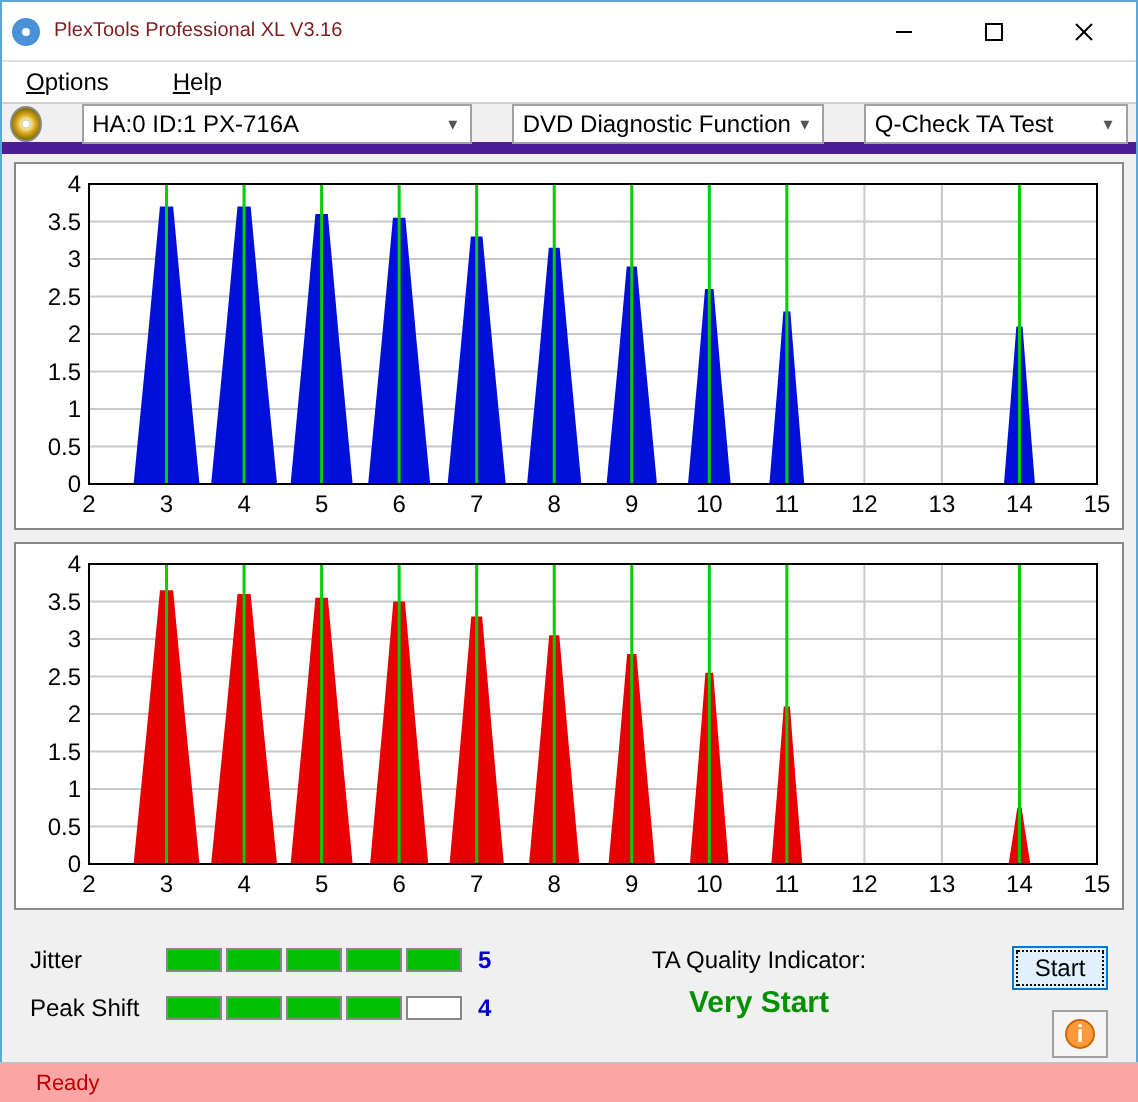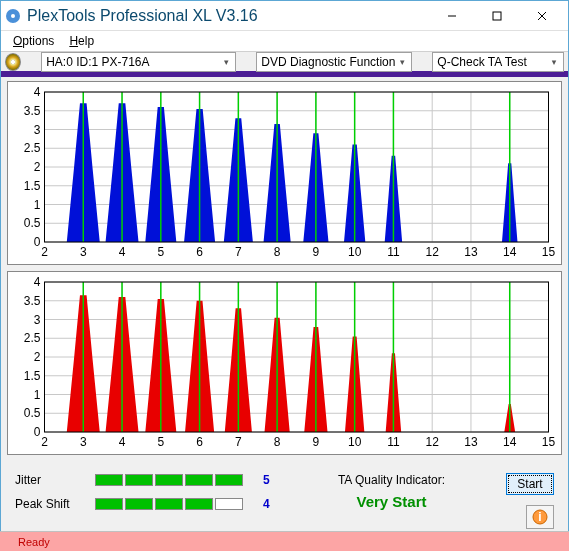--- a/index.html
+++ b/index.html
@@ -1,34 +1,34 @@
 <!DOCTYPE html>
 <html><head>
 <meta charset="utf-8">
 <style>
 *{margin:0;padding:0;box-sizing:border-box;font-family:'Segoe UI',Tahoma,sans-serif;font-size:12px}
 body{background:#fff;width:569px;height:551px;overflow:hidden;border:1px solid #5ca7d4}
 .titlebar{height:30px;background:#fff;display:flex;align-items:center;padding:0 4px;border-bottom:1px solid #e0e0e0}
 .titlebar .app-icon{width:16px;height:16px;margin-right:6px}
-.titlebar .title{flex:1;color:#0c4a6e;font-size:16px}
+.titlebar .title{flex:1;color:#7f1d1d;font-size:10px}
 .winbtn{width:45px;height:29px;display:flex;align-items:center;justify-content:center;cursor:pointer}
-.menubar{height:20px;display:flex;align-items:center;padding:0 6px;gap:3px;background:#fff}
+.menubar{height:20px;display:flex;align-items:center;padding:0 6px;gap:20px;background:#fff}
 .menubar span{padding:2px 6px;cursor:pointer}
 .menubar span u{text-decoration:underline}
 .toolbar{height:26px;display:flex;align-items:center;padding:2px 4px;gap:20px;background:#f0f0f0;border-top:1px solid #d0d0d0;border-bottom:6px solid #4c1d95}
 .disc-icon{width:18px;height:18px;border-radius:50%;background:radial-gradient(circle,#fff 15%,#ccc 18%,#f0e68c 25%,#daa520 45%,#8b7500 70%);border:1px solid #888}
 .combo{height:20px;border:1px solid #a0a0a0;background:#fff;display:flex;align-items:center;padding:0 2px 0 4px;cursor:pointer}
 .combo .lbl{flex:1;white-space:nowrap;overflow:hidden}
 .combo .arrow{width:14px;text-align:center;color:#555;font-size:9px}
 .chart-area{padding:4px 6px;background:#f0f0f0}
 .chart{background:#fff;border:1px solid #888;height:184px;position:relative;margin-bottom:6px}
 .chart svg{width:100%;height:100%}
 .bottom-panel{padding:8px 14px;background:#f0f0f0;display:flex;gap:14px;align-items:flex-start}
 .metrics{display:flex;flex-direction:column;gap:10px}
-.metric-row{display:flex;align-items:center;gap:20px}
+.metric-row{display:flex;align-items:center;gap:8px}
 .metric-row .mlabel{width:60px;text-align:left}
 .bar5{display:flex;gap:2px}
 .seg{width:28px;height:12px;border:1px solid #888;background:#fff}
 .seg.on{background:#00c000}
 .metric-row .mval{width:14px;color:#0000cc;font-weight:bold;text-align:left}
 .ta-ind{flex:1;text-align:center}
 .ta-ind .tlabel{color:#000000;margin-bottom:6px;font-size:12px}
 .ta-ind .tval{color:#009000;font-weight:bold;font-size:15px}
 .btns{display:flex;flex-direction:column;gap:10px;align-items:flex-end}
 .btn{width:48px;height:22px;border:1px solid #0078d7;background:#e1f0fb;cursor:pointer;display:flex;align-items:center;justify-content:center;font-size:12px;outline:1px dotted #000;outline-offset:-3px}

